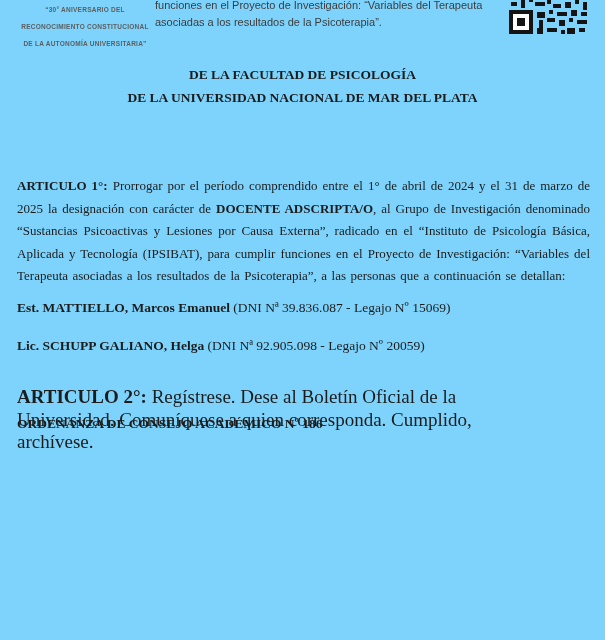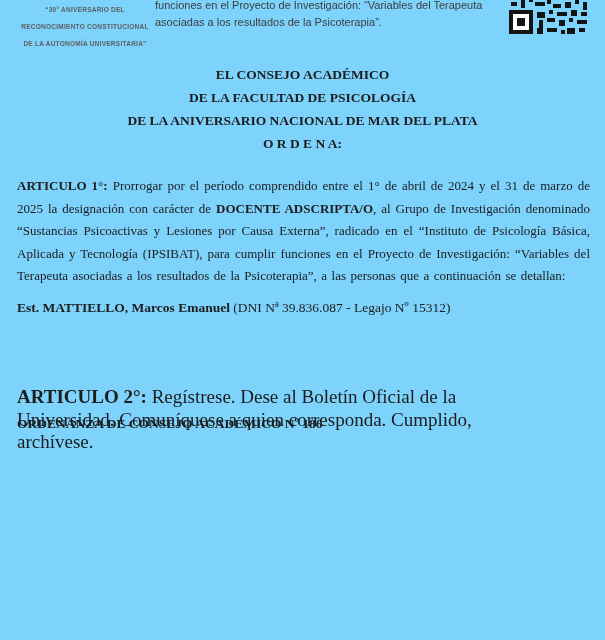--- a/index.html
+++ b/index.html
@@ -170,28 +170,27 @@
         <rect x="28" y="78" width="6" height="6"></rect>
           <rect x="38" y="78" width="10" height="4"></rect>
         <rect x="52" y="80" width="4" height="4"></rect>
           <rect x="58" y="78" width="8" height="6"></rect>
         <rect x="70" y="78" width="6" height="4"></rect>
       </g>
     </svg>
   </div>
 
   <div class="title-block">
-    <div>EL CONSEJO ACADÉMICO</div>
     <div>DE LA FACULTAD DE PSICOLOGÍA</div>
-    <div>DE LA ANIVERSARIO NACIONAL DE MAR DEL PLATA</div>
-    <div>O R D E N A:</div>
+    <div>DE LA UNIVERSIDAD NACIONAL DE MAR DEL PLATA</div>
   </div>
 
   <p class="article-1"><span class="b">ARTICULO 1°:</span><span> Prorrogar por el período comprendido entre el 1° de abril de 2024 y el 31 de marzo de 2025 la designación con carácter de </span><span class="b">DOCENTE ADSCRIPTA/O</span><span>, al Grupo de Investigación denominado “Sustancias Psicoactivas y Lesiones por Causa Externa”, radicado en el “Instituto de Psicología Básica, Aplicada y Tecnología (IPSIBAT), para cumplir funciones en el Proyecto de Investigación: “Variables del Terapeuta asociadas a los resultados de la Psicoterapia”, a las personas que a continuación se detallan:</span></p>
 
-  <div class="person-line person-1"><span class="b">Est. MATTIELLO, Marcos Emanuel</span><span> (DNI Nª 39.836.087 - Legajo Nº 15312)</span></div>
+  <div class="person-line person-1"><span class="b">Est. MATTIELLO, Marcos Emanuel</span><span> (DNI Nª 39.836.087 - Legajo Nº 15069)</span></div>
 
+  <div class="person-line person-2"><span class="b">Lic. SCHUPP GALIANO, Helga</span><span> (DNI Nª 92.905.098 - Legajo Nº 20059)</span></div>
 
   <p class="article-2"><span class="b">ARTICULO 2°:</span><span> Regístrese. Dese al Boletín Oficial de la Universidad. Comuníquese a quien corresponda. Cumplido, archívese.</span></p>
 
   <div class="ordinance-line">ORDENANZA DE CONSEJO ACADÉMICO Nº 186</div>
 
 </div>
 
 </body></html>

